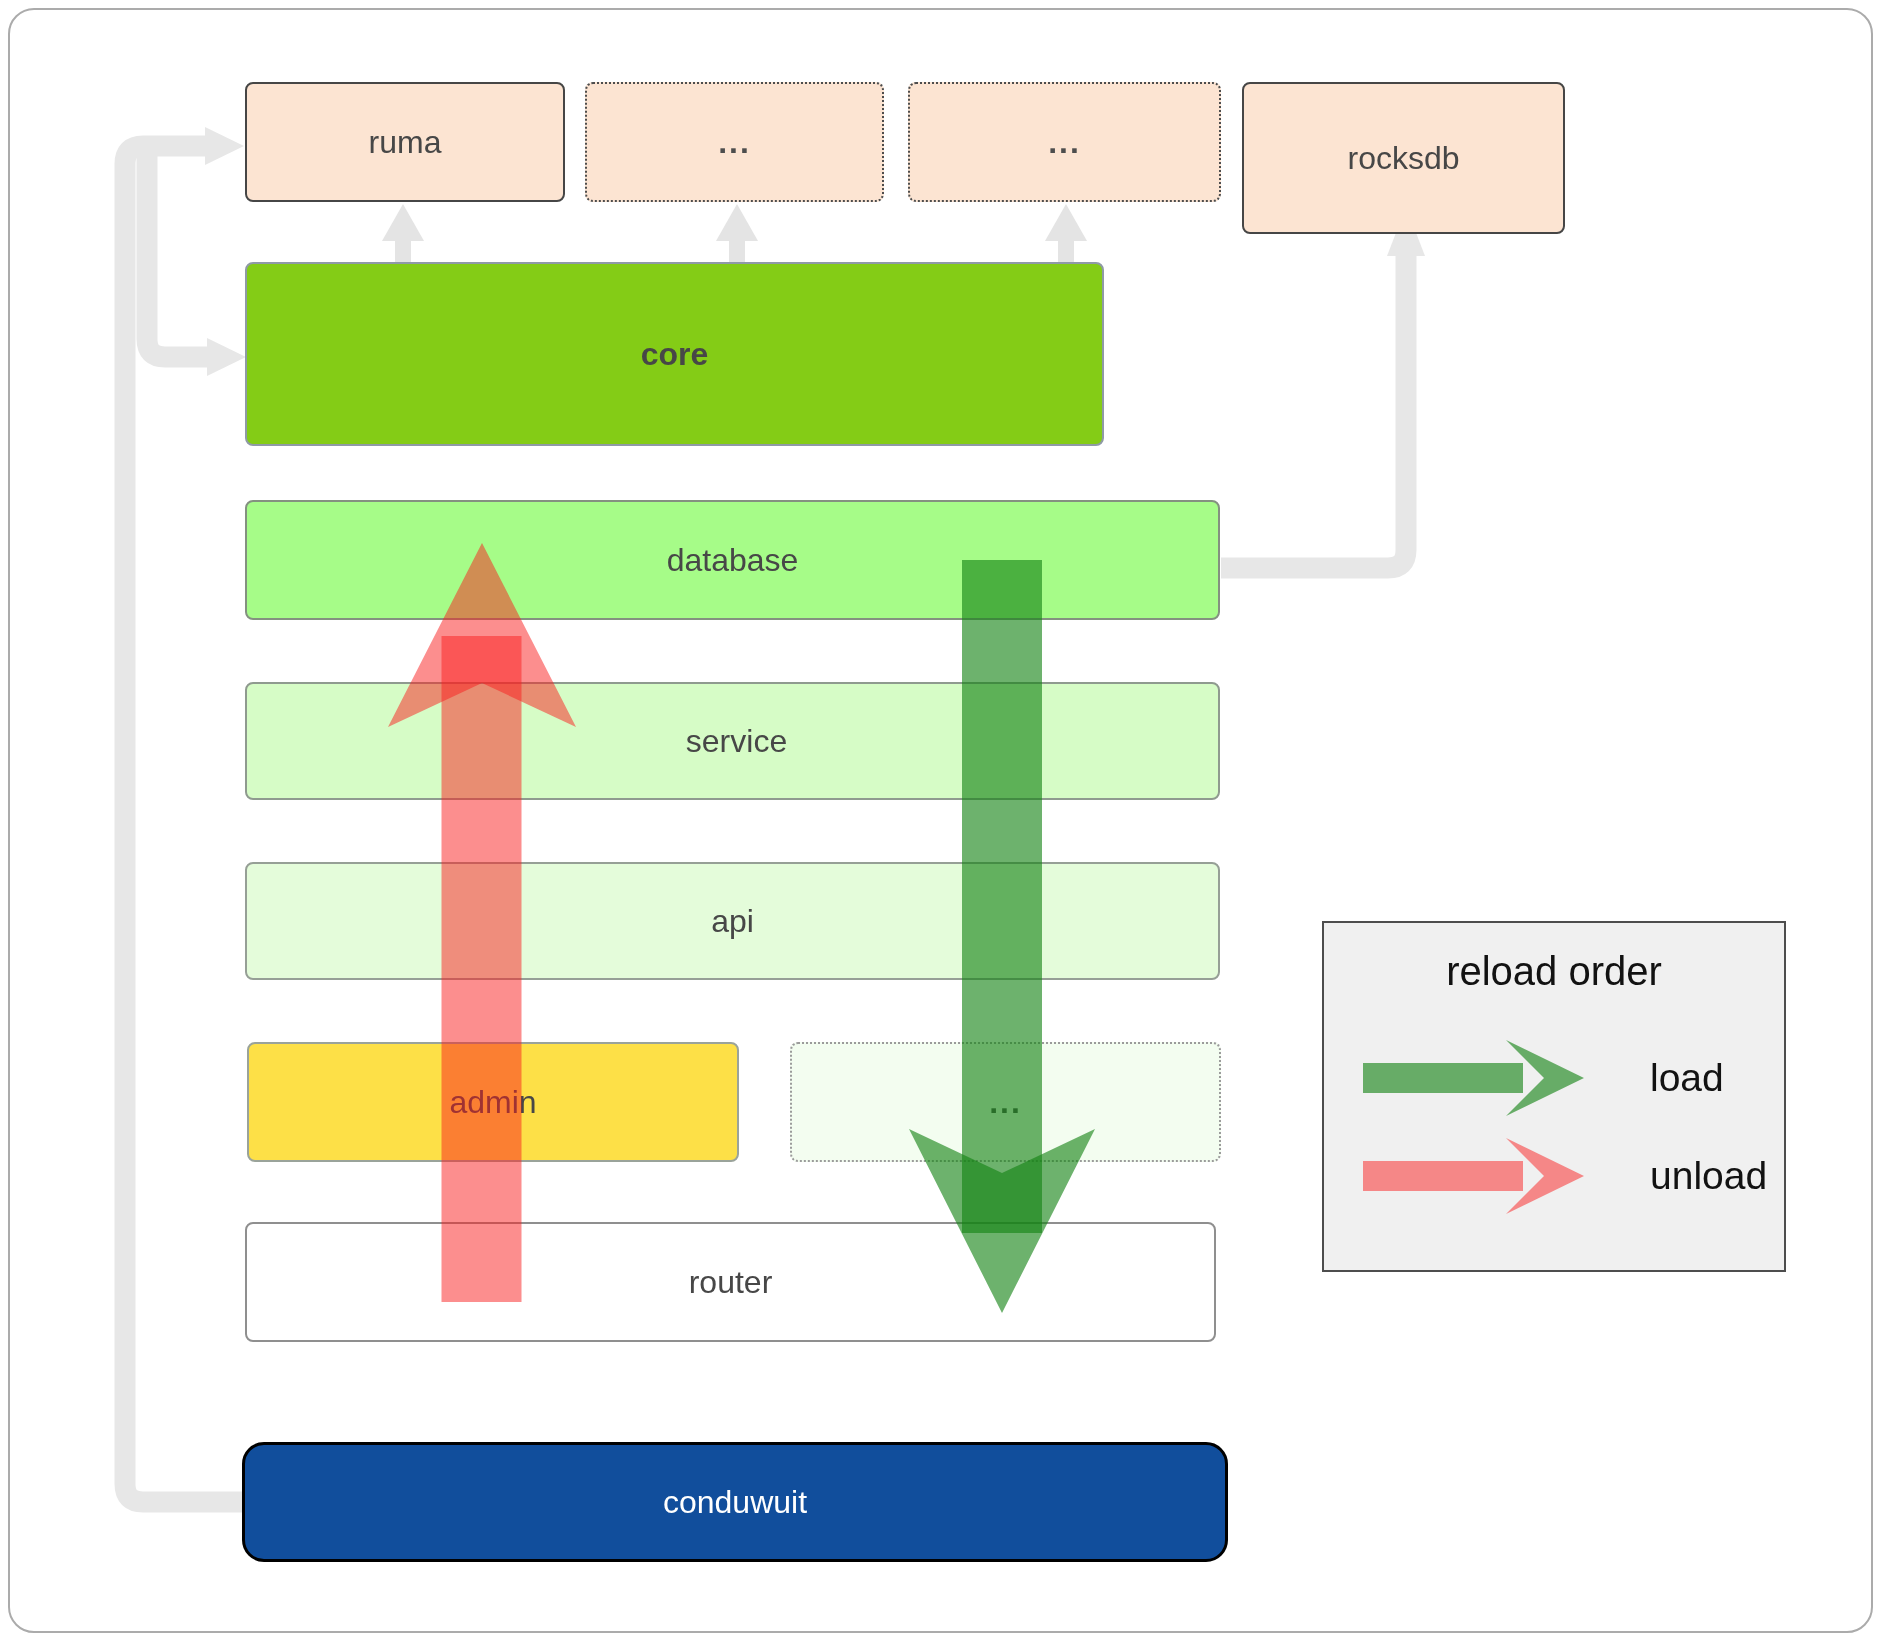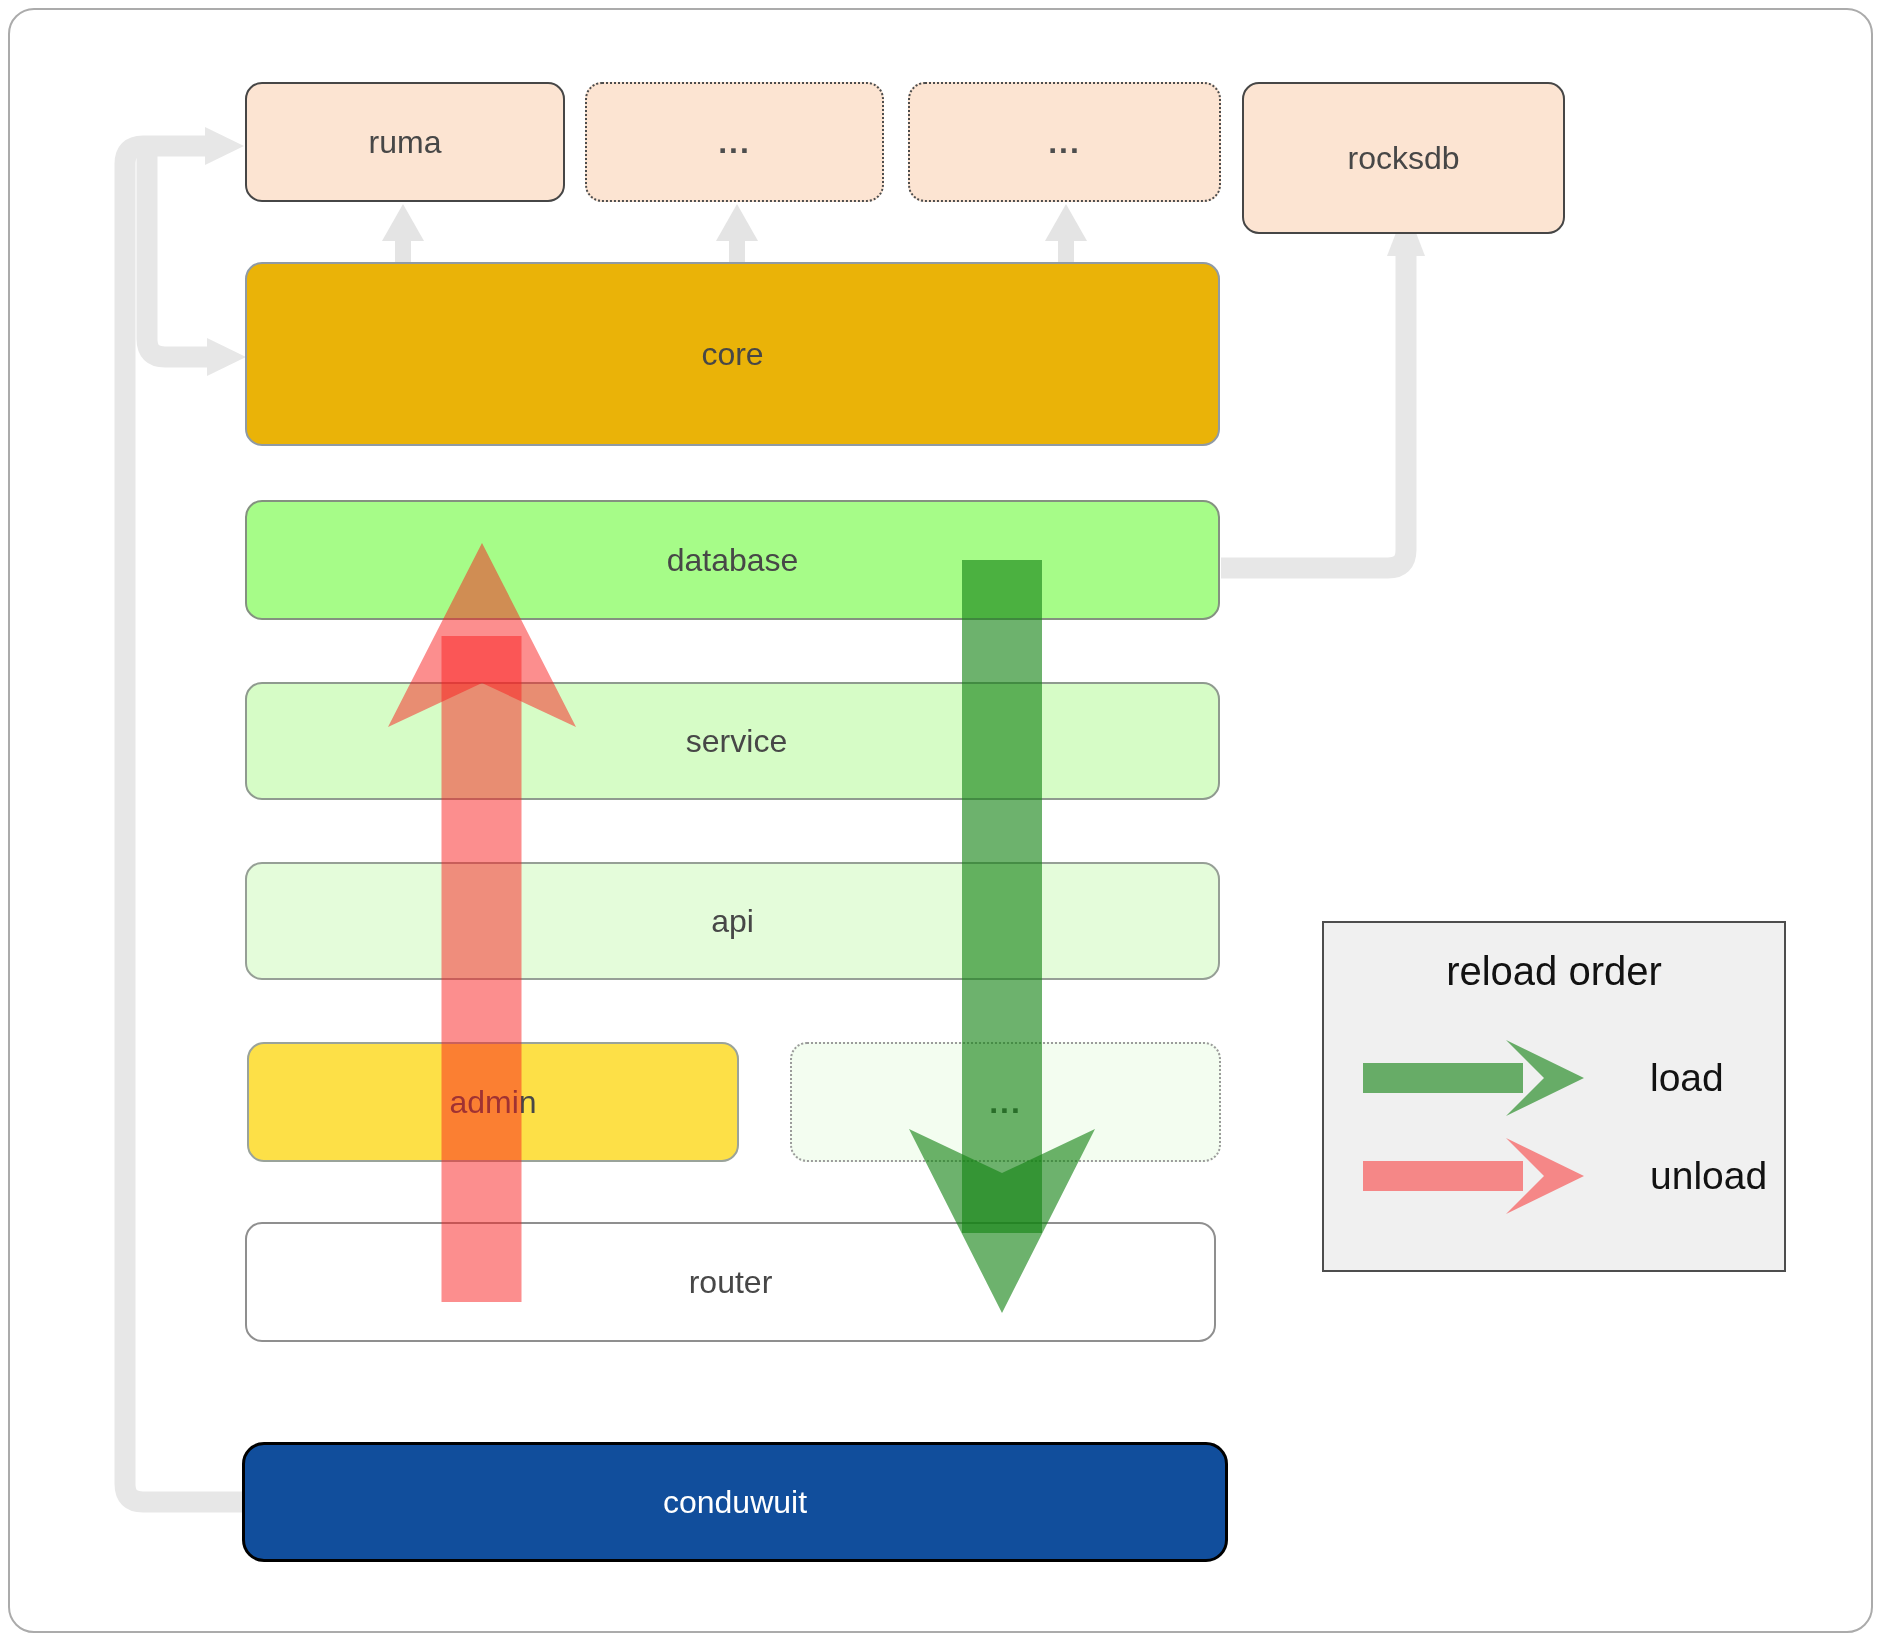--- a/index.html
+++ b/index.html
@@ -12,28 +12,28 @@
   }
   .frame{
     position:absolute;left:8px;top:8px;width:1861px;height:1621px;
     border:2px solid #ababab;border-radius:26px;
     z-index:0;
   }
   svg.layer{position:absolute;left:0;top:0;z-index:1;}
   svg.layer.top{z-index:3;pointer-events:none;}
   .node{
     position:absolute;display:flex;align-items:center;justify-content:center;
-    box-sizing:border-box;border-radius:17px;
+    box-sizing:border-box;border-radius:8px;
     font-size:32px;color:#474747;z-index:2;
   }
   .node-ruma     {left:245px;top:82px;  width:320px;height:120px;background:#fce4d2;border:2.5px solid #464646;}
   .node-dots1    {left:585px;top:82px;  width:299px;height:120px;background:#fce4d2;border:2px dotted #4d4d4d;}
   .node-dots2    {left:908px;top:82px;  width:313px;height:120px;background:#fce4d2;border:2px dotted #4d4d4d;}
   .node-rocksdb  {left:1242px;top:82px; width:323px;height:152px;background:#fce4d2;border:2.5px solid #464646;}
-  .node-core     {left:245px;top:262px; width:975px;height:184px;background:#eab308;border:2px solid #8f9aa5;}
+  .node-core     {left:245px;top:262px; width:859px;height:184px;background:#84cc16;border:2px solid #8f9aa5;font-weight:bold;}
   .node-database {left:245px;top:500px; width:975px;height:120px;background:#a6fc88;border:2px solid #849180;}
   .node-service  {left:245px;top:682px; width:975px;height:118px;background:#d6fcc6;border:2px solid #8f9a8f;padding-left:8px;}
   .node-api      {left:245px;top:862px; width:975px;height:118px;background:#e4fcda;border:2px solid #969f96;}
   .node-admin    {left:247px;top:1042px;width:492px;height:120px;background:#fde047;border:2px solid #9aa39a;align-items:center;}
   .node-dots3    {left:790px;top:1042px;width:431px;height:120px;background:#f3fdf0;border:2px dotted #9b9b9b;}
   .node-router   {left:245px;top:1222px;width:971px;height:120px;background:#ffffff;border:2px solid #8f8f8f;}
   .node-conduwuit{left:242px;top:1442px;width:986px;height:120px;background:#114e9c;border:3px solid #000000;
                   border-radius:22px;color:#ffffff;}
   .dots{font-weight:bold;letter-spacing:2px;color:#4d4d4d;}
   .legend{

